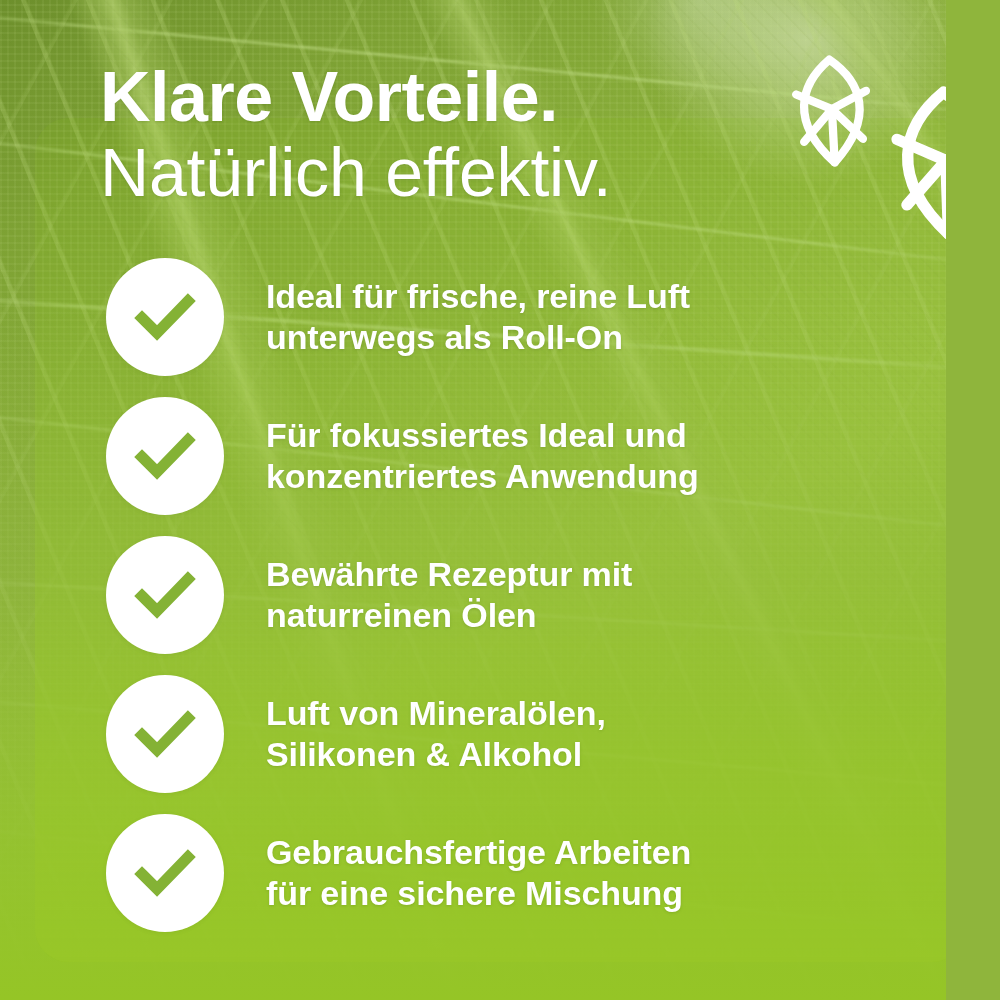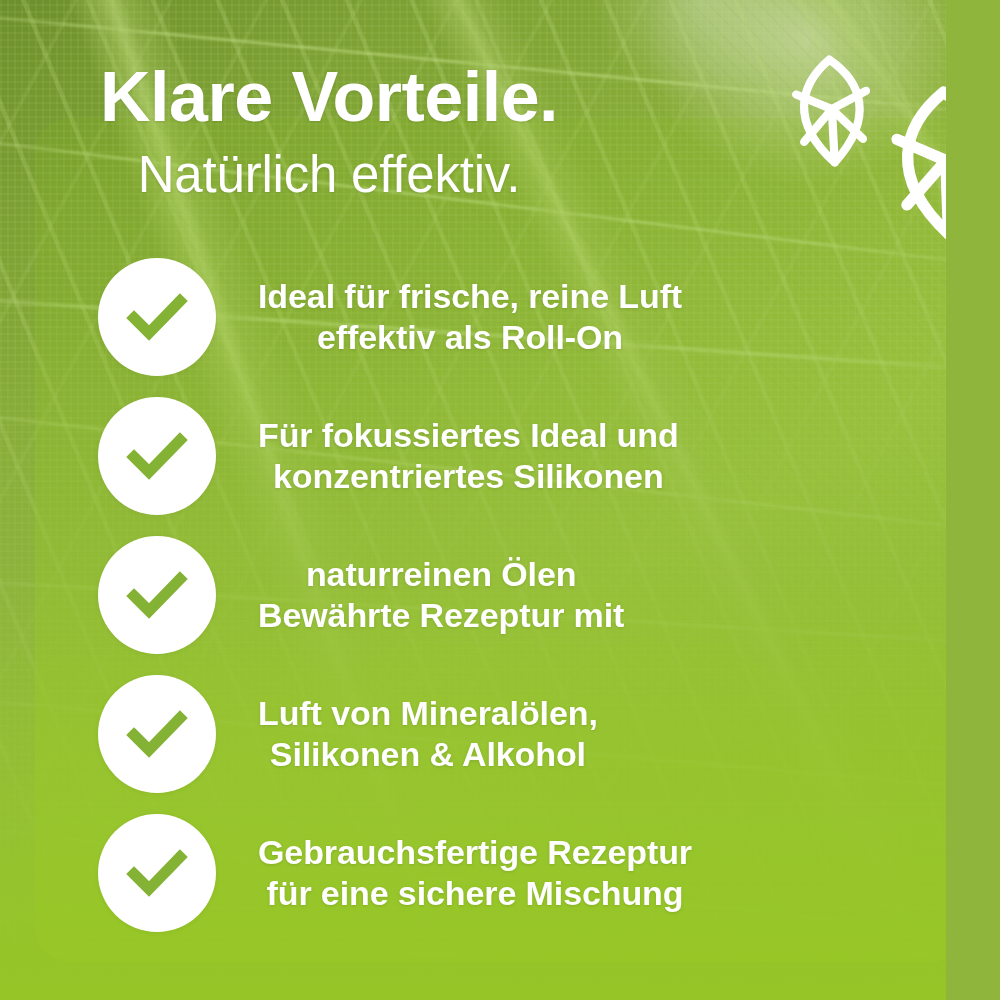--- a/index.html
+++ b/index.html
@@ -9,21 +9,20 @@
     font-family:"Liberation Sans", sans-serif;
     background:#8fb53c;
   }
 
   
   .poster{
     position:relative;
     width:946px; height:1000px;
     overflow:hidden;
     background:#a16207;
-    text-align:center;
   }
 
   
   .leaf-photo{
     position:absolute; inset:0;
     background:
       
       radial-gradient(ellipse 230px 210px at 806px 40px, rgba(232,240,214,.55), rgba(232,240,214,0) 70%),
       radial-gradient(ellipse 150px 140px at 700px 0px, rgba(215,230,195,.38), rgba(215,230,195,0) 72%),
       
@@ -139,29 +138,29 @@
     text-shadow:0 1px 3px rgba(60,90,20,.22);
   }
   .headline .l1{
     display:block;
     font-size:70px;
     font-weight:700;
     letter-spacing:-.5px;
   }
   .headline .l2{
     display:block;
-    font-size:51px;
+    font-size:68px;
     font-weight:300;
     letter-spacing:-.2px;
-    margin-top:17px;
+    margin-top:6px;
   }
 
   
   .benefits{
-    position:absolute; left:98px; top:258px;
+    position:absolute; left:106px; top:258px;
     width:830px;
   }
   .benefit{
     position:relative;
     height:139px;
     display:flex;
     align-items:flex-start;
   }
   .check-circle{
     flex:0 0 auto;
@@ -245,45 +244,45 @@
     <div class="benefits">
 
       <div class="benefit">
         <div class="check-circle">
           <svg viewBox="0 0 70 70" fill="none" xmlns="http://www.w3.org/2000/svg">
             <path d="M12 36 L 27 51 L 58 19" stroke="#84B235" stroke-width="11" stroke-linecap="square" stroke-linejoin="miter"></path>
           </svg>
         </div>
         <div class="benefit-text">
           <span class="ln">Ideal für frische, reine Luft</span>
-          <span class="ln">effektiv als Roll-On</span>
+          <span class="ln">unterwegs als Roll-On</span>
         </div>
       </div>
 
       <div class="benefit">
         <div class="check-circle">
           <svg viewBox="0 0 70 70" fill="none" xmlns="http://www.w3.org/2000/svg">
             <path d="M12 36 L 27 51 L 58 19" stroke="#84B235" stroke-width="11" stroke-linecap="square" stroke-linejoin="miter"></path>
           </svg>
         </div>
         <div class="benefit-text">
           <span class="ln">Für fokussiertes Ideal und</span>
-          <span class="ln">konzentriertes Silikonen</span>
-        </div>
-      </div>
-
-      <div class="benefit">
-        <div class="check-circle">
-          <svg viewBox="0 0 70 70" fill="none" xmlns="http://www.w3.org/2000/svg">
-            <path d="M12 36 L 27 51 L 58 19" stroke="#84B235" stroke-width="11" stroke-linecap="square" stroke-linejoin="miter"></path>
-          </svg>
-        </div>
-        <div class="benefit-text">
+          <span class="ln">konzentriertes Anwendung</span>
+        </div>
+      </div>
+
+      <div class="benefit">
+        <div class="check-circle">
+          <svg viewBox="0 0 70 70" fill="none" xmlns="http://www.w3.org/2000/svg">
+            <path d="M12 36 L 27 51 L 58 19" stroke="#84B235" stroke-width="11" stroke-linecap="square" stroke-linejoin="miter"></path>
+          </svg>
+        </div>
+        <div class="benefit-text">
+          <span class="ln">Bewährte Rezeptur mit</span>
           <span class="ln">naturreinen Ölen</span>
-          <span class="ln">Bewährte Rezeptur mit</span>
         </div>
       </div>
 
       <div class="benefit">
         <div class="check-circle">
           <svg viewBox="0 0 70 70" fill="none" xmlns="http://www.w3.org/2000/svg">
             <path d="M12 36 L 27 51 L 58 19" stroke="#84B235" stroke-width="11" stroke-linecap="square" stroke-linejoin="miter"></path>
           </svg>
         </div>
         <div class="benefit-text">
@@ -292,20 +291,20 @@
         </div>
       </div>
 
       <div class="benefit">
         <div class="check-circle">
           <svg viewBox="0 0 70 70" fill="none" xmlns="http://www.w3.org/2000/svg">
             <path d="M12 36 L 27 51 L 58 19" stroke="#84B235" stroke-width="11" stroke-linecap="square" stroke-linejoin="miter"></path>
           </svg>
         </div>
         <div class="benefit-text">
-          <span class="ln">Gebrauchsfertige Rezeptur</span>
+          <span class="ln">Gebrauchsfertige Arbeiten</span>
           <span class="ln">für eine sichere Mischung</span>
         </div>
       </div>
 
     </div>
   </div>
 </div>
 
 </body></html>

